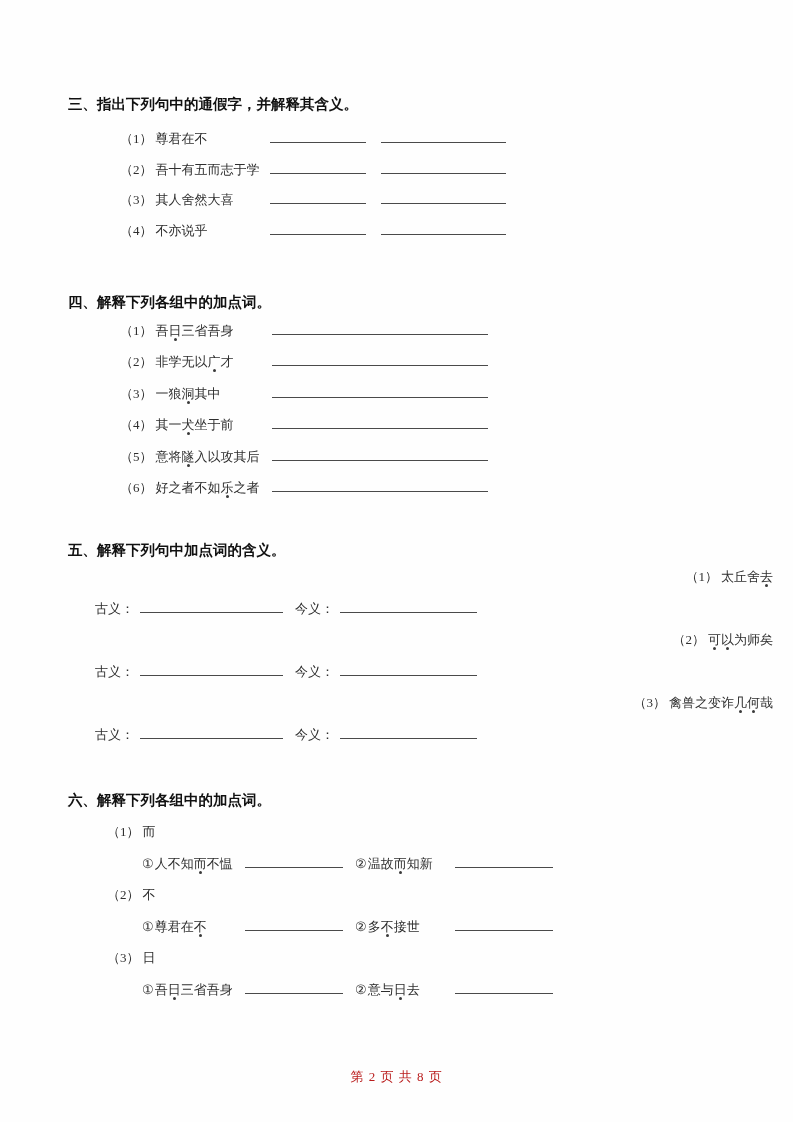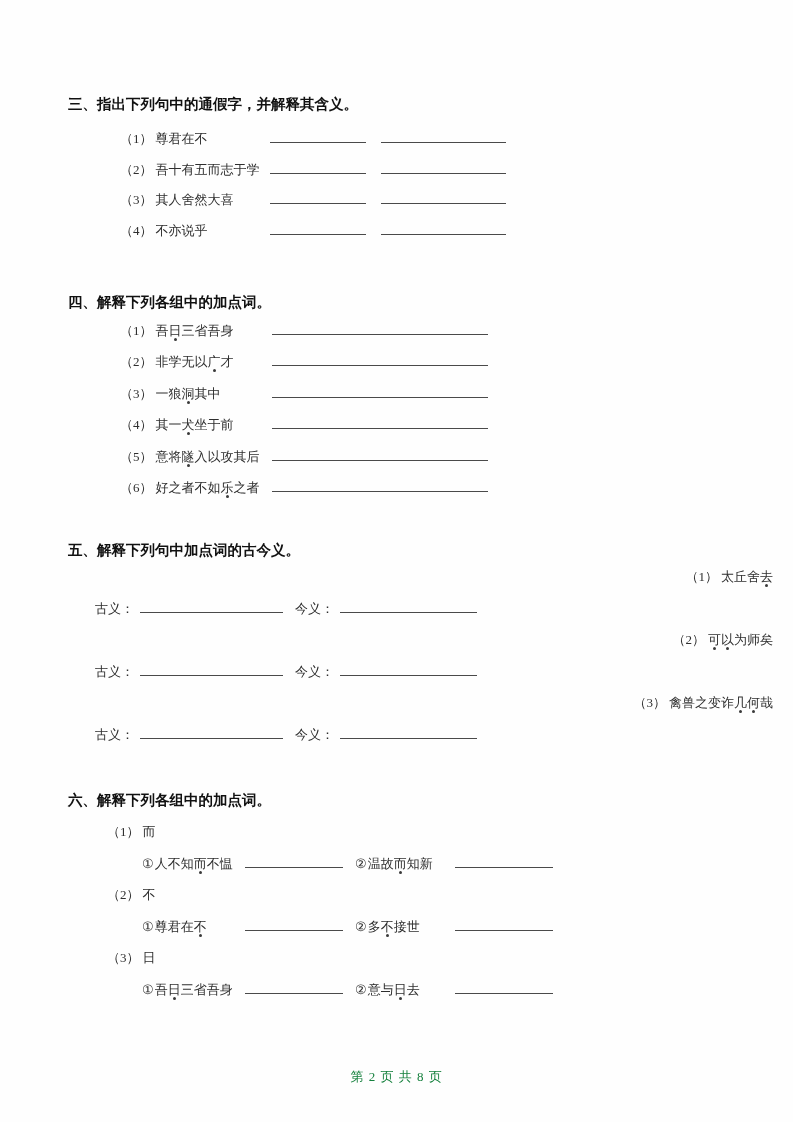--- a/index.html
+++ b/index.html
@@ -86,21 +86,21 @@
     background: #3a3a3a;
   }
 
   .footer {
     position: absolute;
     top: 1068px;
     left: 0;
     width: 100%;
     text-align: center;
     font-size: 13px;
-    color: #15803d;
+    color: #b91c1c;
     letter-spacing: 1px;
   }
 </style>
 </head>
 <body>
 
 <div class="page">
 
   <h3 class="sec-title" id="title-three">三、指出下列句中的通假字，并解释其含义。</h3>
   <div class="rows" id="rows-three">
@@ -113,21 +113,21 @@
   <h3 class="sec-title" id="title-four">四、解释下列各组中的加点词。</h3>
   <div class="rows" id="rows-four">
       <div class="row"><span class="cell cell4"><span class="num">（1）</span><span>吾</span><span class="dc">日</span><span>三</span><span>省</span><span>吾</span><span>身</span></span><span class="blank b4"></span></div>
       <div class="row"><span class="cell cell4"><span class="num">（2）</span><span>非</span><span>学</span><span>无</span><span>以</span><span class="dc">广</span><span>才</span></span><span class="blank b4"></span></div>
       <div class="row"><span class="cell cell4"><span class="num">（3）</span><span>一</span><span>狼</span><span class="dc">洞</span><span>其</span><span>中</span></span><span class="blank b4"></span></div>
       <div class="row"><span class="cell cell4"><span class="num">（4）</span><span>其</span><span>一</span><span class="dc">犬</span><span>坐</span><span>于</span><span>前</span></span><span class="blank b4"></span></div>
       <div class="row"><span class="cell cell4"><span class="num">（5）</span><span>意</span><span>将</span><span class="dc">隧</span><span>入</span><span>以</span><span>攻</span><span>其</span><span>后</span></span><span class="blank b4"></span></div>
       <div class="row"><span class="cell cell4"><span class="num">（6）</span><span>好</span><span>之</span><span>者</span><span>不</span><span>如</span><span class="dc">乐</span><span>之</span><span>者</span></span><span class="blank b4"></span></div>
     </div>
 
-  <h3 class="sec-title" id="title-five">五、解释下列句中加点词的古今义。</h3>
+  <h3 class="sec-title" id="title-five">五、解释下列句中加点词的含义。</h3>
   <div class="rows" id="rows-five">
       <div class="row indent-item"><span class="num">（1）</span><span>太</span><span>丘</span><span>舍</span><span class="dc">去</span></div>
       <div class="row gj-row"><span class="gj-label">古义：</span><span class="blank gjb1"></span><span class="gj-label jin">今义：</span><span class="blank gjb2"></span></div>
       <div class="row indent-item"><span class="num">（2）</span><span class="dc">可</span><span class="dc">以</span><span>为</span><span>师</span><span>矣</span></div>
       <div class="row gj-row"><span class="gj-label">古义：</span><span class="blank gjb1"></span><span class="gj-label jin">今义：</span><span class="blank gjb2"></span></div>
       <div class="row indent-item"><span class="num">（3）</span><span>禽</span><span>兽</span><span>之</span><span>变</span><span>诈</span><span class="dc">几</span><span class="dc">何</span><span>哉</span></div>
       <div class="row gj-row"><span class="gj-label">古义：</span><span class="blank gjb1"></span><span class="gj-label jin">今义：</span><span class="blank gjb2"></span></div>
     </div>
 
   <h3 class="sec-title" id="title-six">六、解释下列各组中的加点词。</h3>

